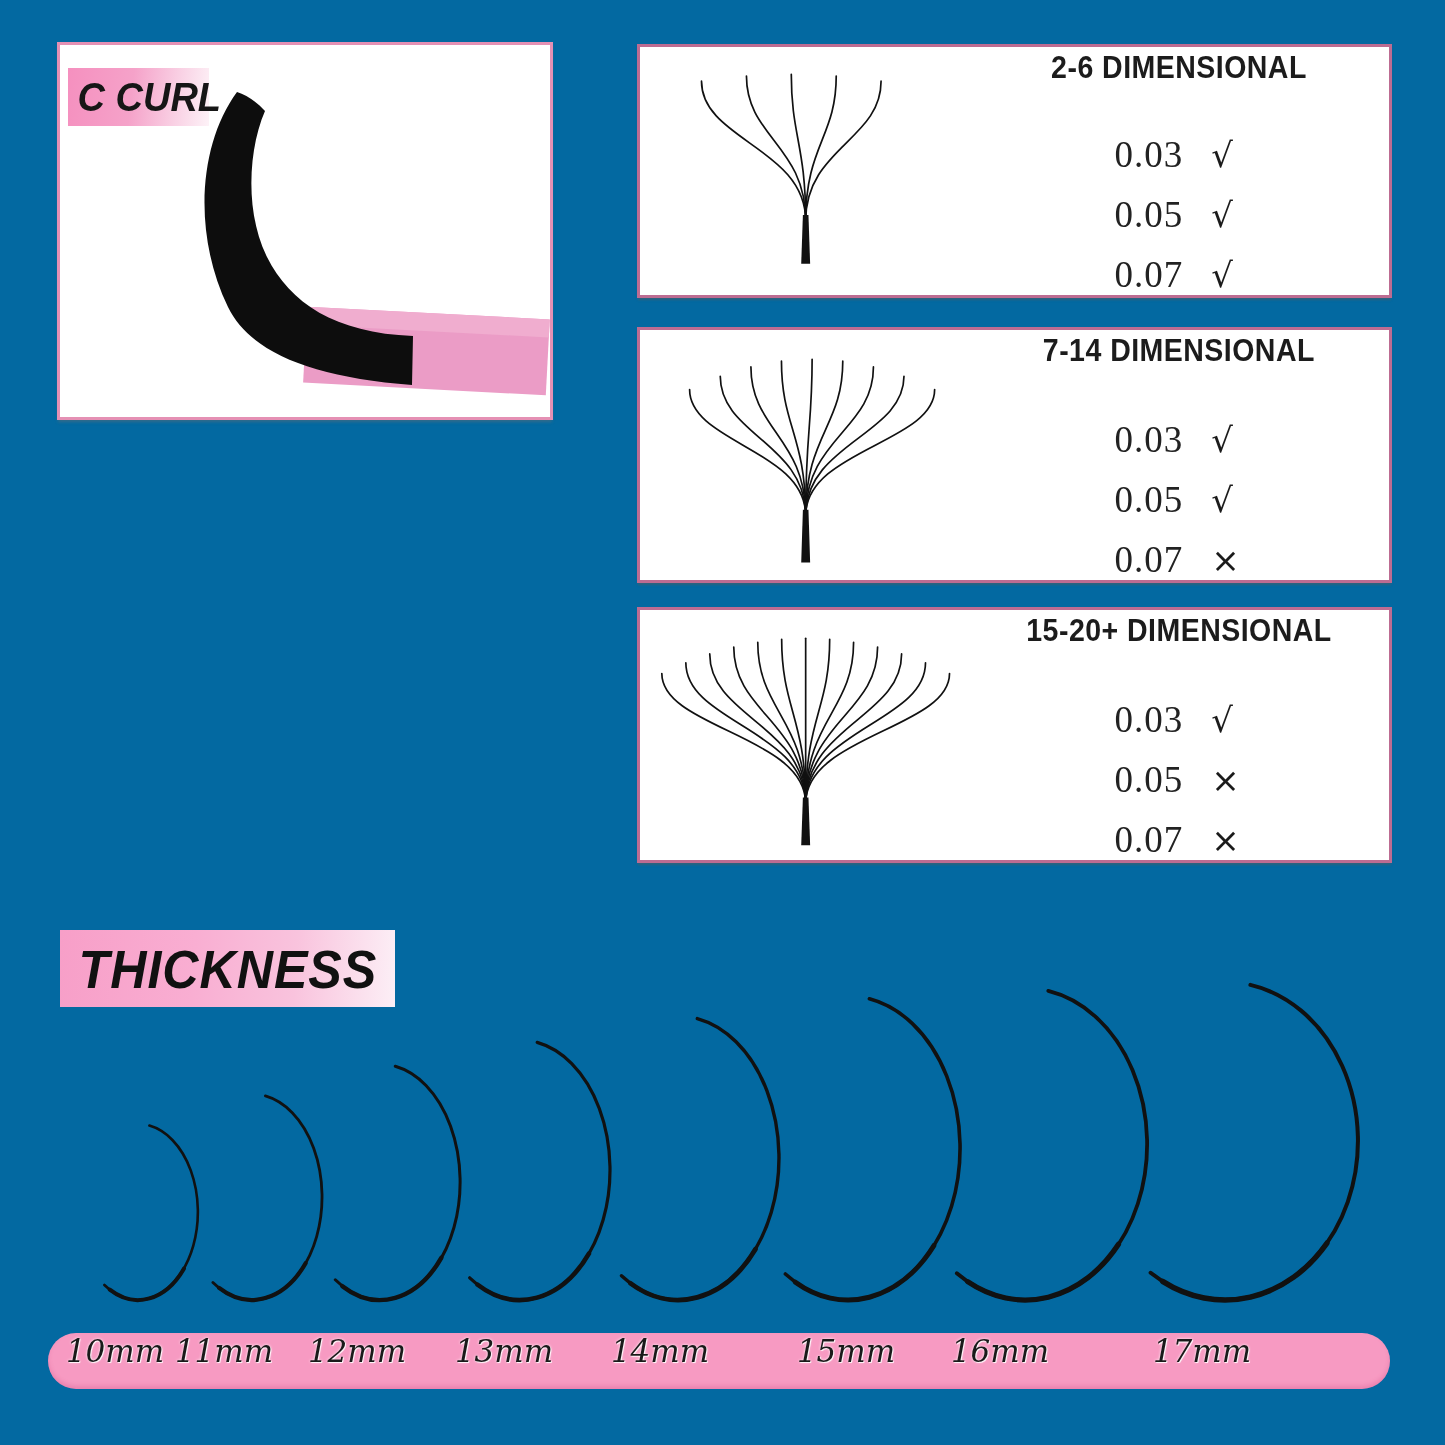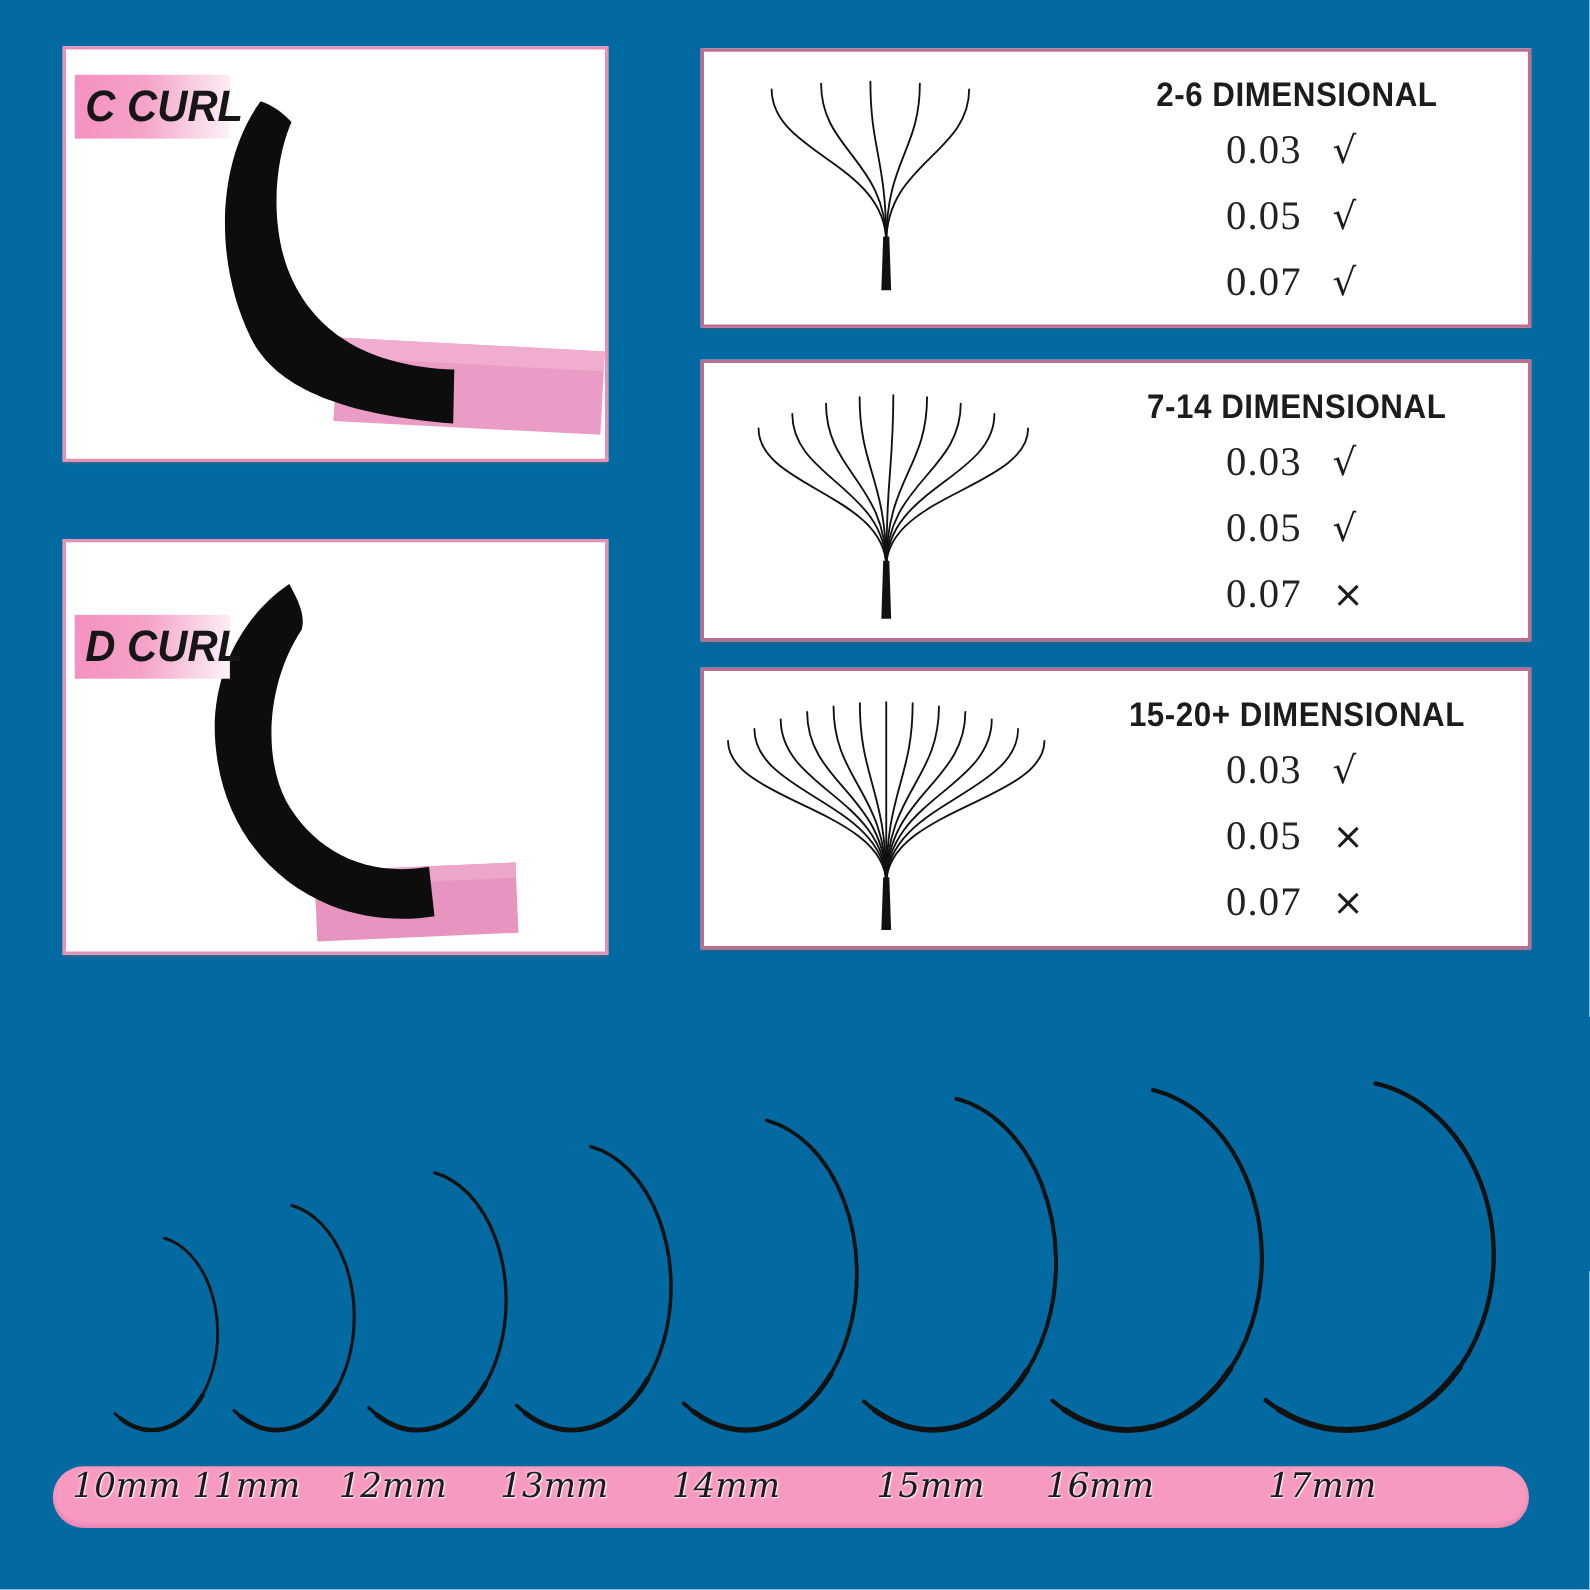--- a/index.html
+++ b/index.html
@@ -33,21 +33,21 @@
     position:absolute;left:637px;width:749px;background:#fff;
     border:3px solid var(--dim-border,#bd6c92);
     box-shadow:0 3px 2px -1px rgba(90,90,90,.5);
   }
   .dim1{top:44px;height:248px;}
   .dim2{top:327px;height:250px;}
   .dim3{top:607px;height:250px;}
   .fan-svg{position:absolute;left:0;top:0;width:100%;height:100%;}
   .dim-content{
     position:absolute;left:46%;right:2%;top:0;bottom:0;
-    display:flex;flex-direction:column;justify-content:center;align-items:center;gap:12px;
+    display:flex;flex-direction:column;justify-content:space-between;align-items:center;gap:12px;
     padding-top:4px;
   }
   .dim-heading{
     margin:0;display:inline-block;font:700 31px/1.1 "Liberation Sans",sans-serif;color:#1c1c1c;
     letter-spacing:.5px;transform:scaleX(.92);white-space:nowrap;
   }
   .dim-rows{display:flex;flex-direction:column;gap:18px;}
   .dim-row{display:grid;grid-template-columns:96px 62px;column-gap:26px;align-items:center;height:42px;}
   .dim-val{
     text-align:right;font-family:"Liberation Serif",serif;font-size:37px;color:#222;
@@ -98,39 +98,20 @@
                L 353,291
                C 275,288 230,258 207,212
                C 185,168 188,105 205,66
                C 196,56 186,50 177,47 Z"></path>
     </svg>
     <div class="curl-label">
       <span class="curl-label-text">C CURL</span>
     </div>
   </section>
 
-  <section class="curl-card card-d">
-    <svg class="curl-art" viewBox="0 0 490 372" preserveAspectRatio="none">
-      <g transform="rotate(-2.5 318 326)">
-        <rect x="227" y="295" width="183" height="64" fill="#e794c0"></rect>
-        <rect x="227" y="295" width="183" height="14" fill="#eda6cb"></rect>
-      </g>
-      <path fill="#0d0d0d" d="M 203,38
-               C 158,68 130,125 136,185
-               C 142,252 180,305 240,330
-               C 270,342 305,345 335,340
-               L 330,295
-               C 272,305 225,280 200,235
-               C 178,192 184,125 214,80
-               C 219,65 208,48 203,38 Z"></path>
-    </svg>
-    <div class="curl-label">
-      <span class="curl-label-text">D CURL</span>
-    </div>
-  </section>
 
   <section class="dim-card dim1">
     <svg class="fan-svg" viewBox="0 0 755 254" preserveAspectRatio="none">
         <path d="M 167 178 C 167 103.6 62.0 95.1 62.0 35.0" fill="none" stroke="#111111" stroke-width="1.7" stroke-linecap="round"></path>
         <path d="M 167 178 C 167 100.9 107.3 92.0 107.3 29.8" fill="none" stroke="#111111" stroke-width="1.7" stroke-linecap="round"></path>
         <path d="M 167 178 C 167 100.0 152.5 91.0 152.5 28.0" fill="none" stroke="#111111" stroke-width="1.7" stroke-linecap="round"></path>
         <path d="M 167 178 C 167 100.9 197.8 92.0 197.8 29.8" fill="none" stroke="#111111" stroke-width="1.7" stroke-linecap="round"></path>
         <path d="M 167 178 C 167 103.6 243.0 95.1 243.0 35.0" fill="none" stroke="#111111" stroke-width="1.7" stroke-linecap="round"></path>
         <path d="M 162.5 222 L 171.5 222 L 169.8 172 L 164.2 172 Z" fill="#111111"></path>
       </svg>
@@ -214,20 +195,23 @@
           <span class="dim-mark">×</span>
         </div>
         <div class="dim-row">
           <span class="dim-val">0.07</span>
           <span class="dim-mark">×</span>
         </div>
       </div>
     </div>
   </section>
 
+  <div class="thickness-banner">
+    <span class="thickness-text">THICKNESS</span>
+  </div>
 
   <svg id="size-chart" viewBox="0 0 1360 360" preserveAspectRatio="none">
       <path d="M 64.4 325.0 A 60 88 0 1 0 109.4 165.6" fill="none" stroke="#111111" stroke-width="2.60" stroke-linecap="round"></path>
       <path d="M 69.8 329.7 A 60 88 0 0 0 144.0 308.6" fill="none" stroke="#111111" stroke-width="4.00" stroke-linecap="round"></path>
       <path d="M 172.9 322.4 A 70 103 0 1 0 225.4 135.9" fill="none" stroke="#111111" stroke-width="2.80" stroke-linecap="round"></path>
       <path d="M 179.1 327.9 A 70 103 0 0 0 265.6 303.2" fill="none" stroke="#111111" stroke-width="4.20" stroke-linecap="round"></path>
       <path d="M 295.3 319.8 A 80 118 0 1 0 355.3 106.2" fill="none" stroke="#111111" stroke-width="3.00" stroke-linecap="round"></path>
       <path d="M 302.4 326.2 A 80 118 0 0 0 401.3 297.8" fill="none" stroke="#111111" stroke-width="4.40" stroke-linecap="round"></path>
       <path d="M 429.7 317.8 A 90 130 0 1 0 497.2 82.4" fill="none" stroke="#111111" stroke-width="3.20" stroke-linecap="round"></path>
       <path d="M 437.7 324.8 A 90 130 0 0 0 548.9 293.6" fill="none" stroke="#111111" stroke-width="4.60" stroke-linecap="round"></path>

